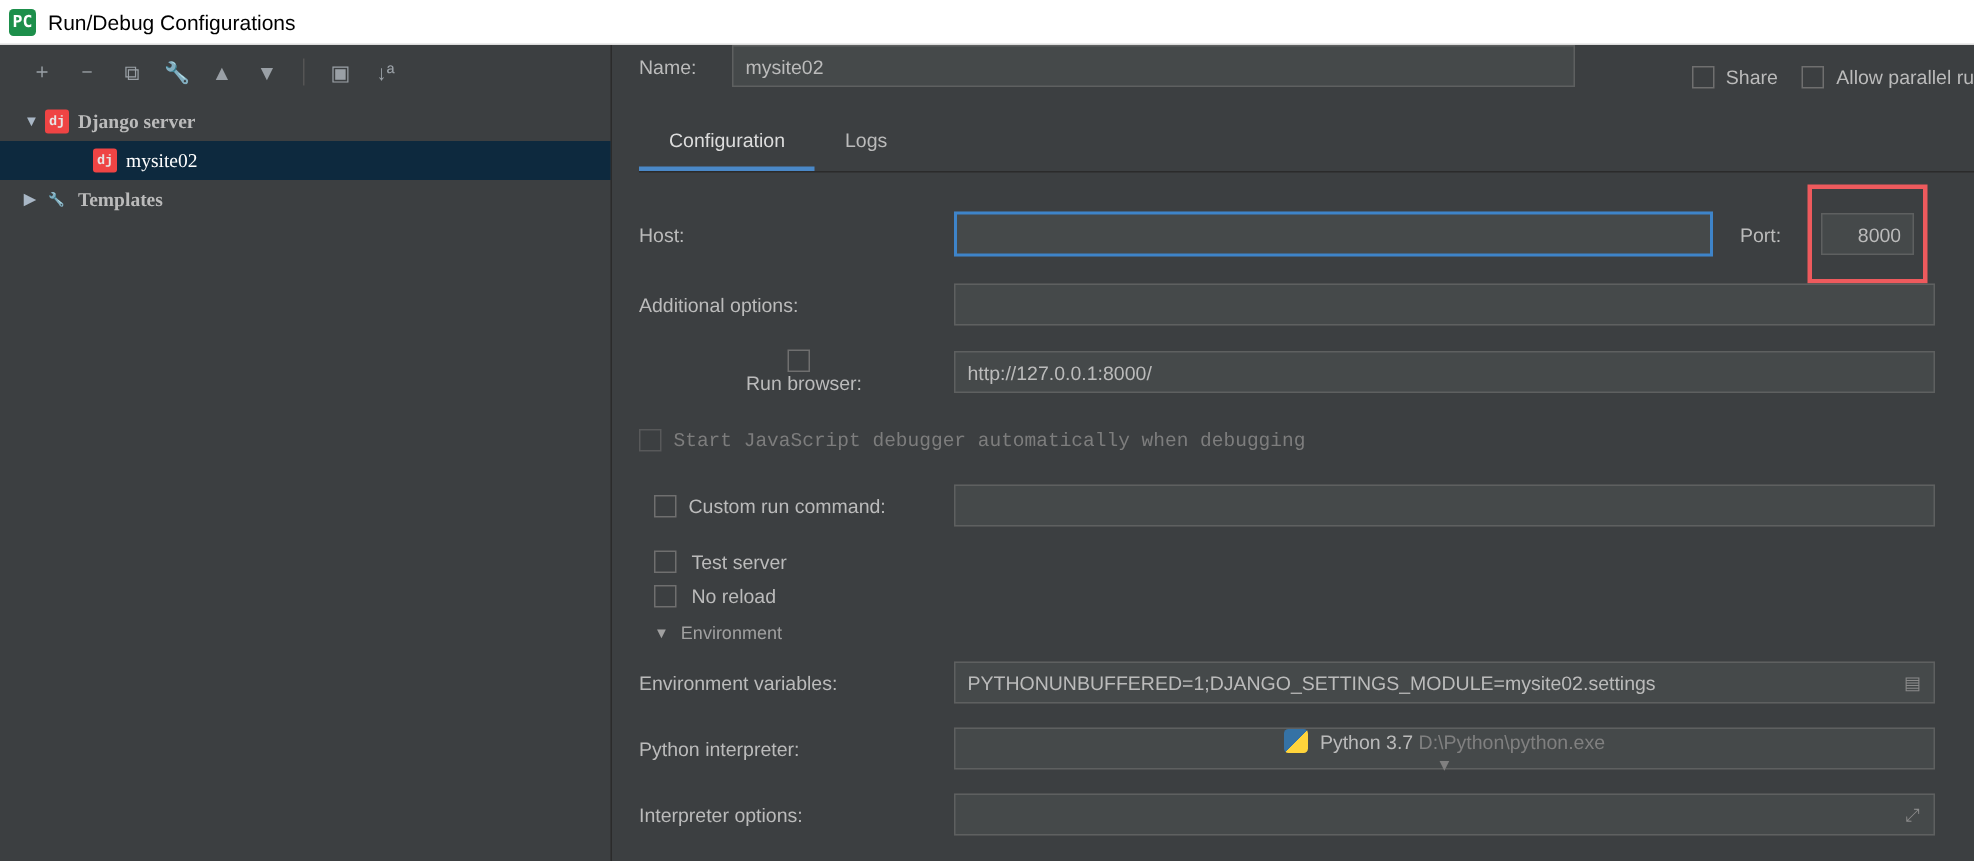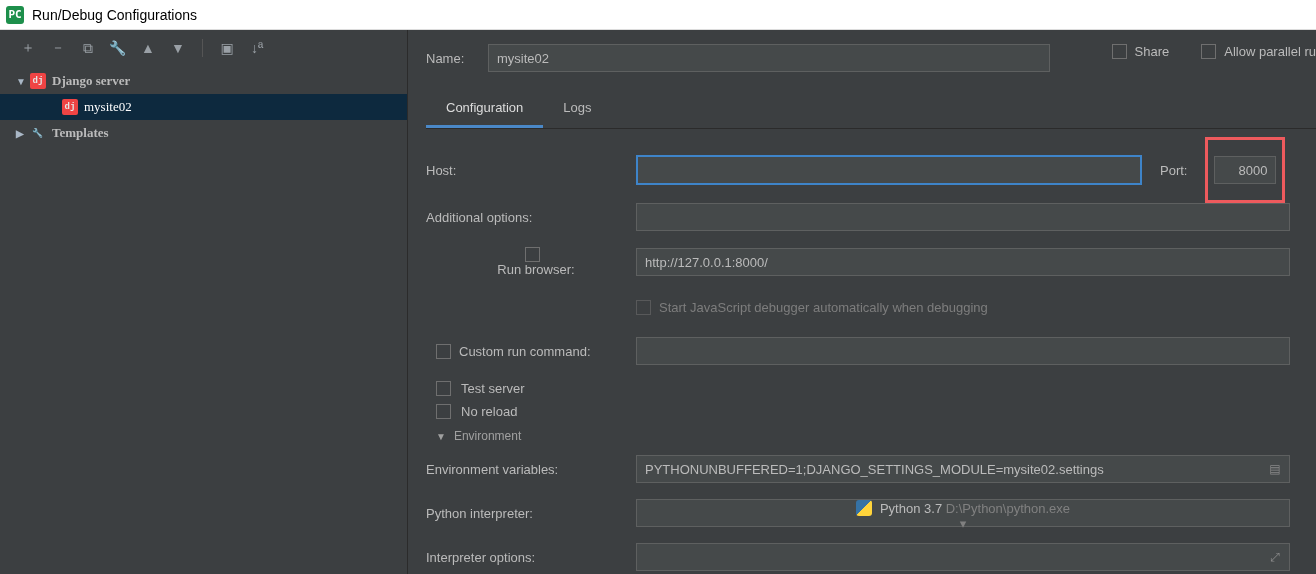--- a/index.html
+++ b/index.html
@@ -96,21 +96,21 @@
     background: #0d293e;
     color: #ffffff;
   }
   .tree-row.level1 { font-weight: bold; }
   .tree-row.level2 { padding-left: 62px; font-weight: normal;}
   .tree-row .label { flex:1;font-family:Liberation Serif, serif; }
 
   
   .panel {
     flex: 1;
-    padding: 14px 0 0 18px;
+    padding: 0 0 0 18px;
     position: relative;
     overflow: hidden;
   }
   .row {
     display: flex;
     align-items: center;
     margin-bottom: 18px;
   }
   .row .lbl { width: 206px; color:#bbbbbb; }
   .row .lbl.short { width: 62px; flex-shrink:0; }
@@ -127,21 +127,21 @@
   .checkbox {
     width: 15px; height:15px;
     border:1px solid #6f6f6f;
     background:#3c3f41;
     display:inline-block;
     margin-right:8px;
   }
   .checkbox.disabled { opacity:0.55; }
   .topright {
     position:absolute; top:14px; right:0;
-    display:flex; align-items:center; gap:32px;
+    display:flex; align-items:center; gap:16px;
   }
   .topright .opt { display:flex; align-items:center; color:#bbbbbb;}
   
   .tabs {
     display:flex;
     border-bottom:1px solid #2b2b2b;
     margin-bottom: 24px;
   }
   .tab {
     padding: 10px 20px;
@@ -176,21 +176,21 @@
     padding: 16px 6px;
     display:flex; align-items:center; justify-content:flex-end;
     margin-top:-16px; margin-bottom:-16px;
   }
   .port-input {
     width: 62px;
     text-align:right;
     height:28px;
   }
   .long-input { width: 654px; }
-  .indented-check { margin-left: 210px; display:flex; align-items:center; color:#7d7d7d;}
+  .indented-check { display:flex; align-items:center; color:#7d7d7d;font-family:Liberation Mono, monospace;}
   .check-row { display:flex; align-items:center; margin-left:10px; margin-bottom:8px;}
   .check-row .ck { margin-right:10px;}
   .icon-btn {
     width: 22px; height:26px; display:inline-flex; align-items:center; justify-content:center;
     color:#8a8a8a; margin-left:-26px; font-size:12px;
   }
   .env-header { display:flex; align-items:center; font-size:12px; color:#a0a0a0; margin:10px 0 12px 10px;}
   .env-header .tri { margin-right:8px; font-size:10px;}
   .interp-select {
     display:flex; align-items:center;

